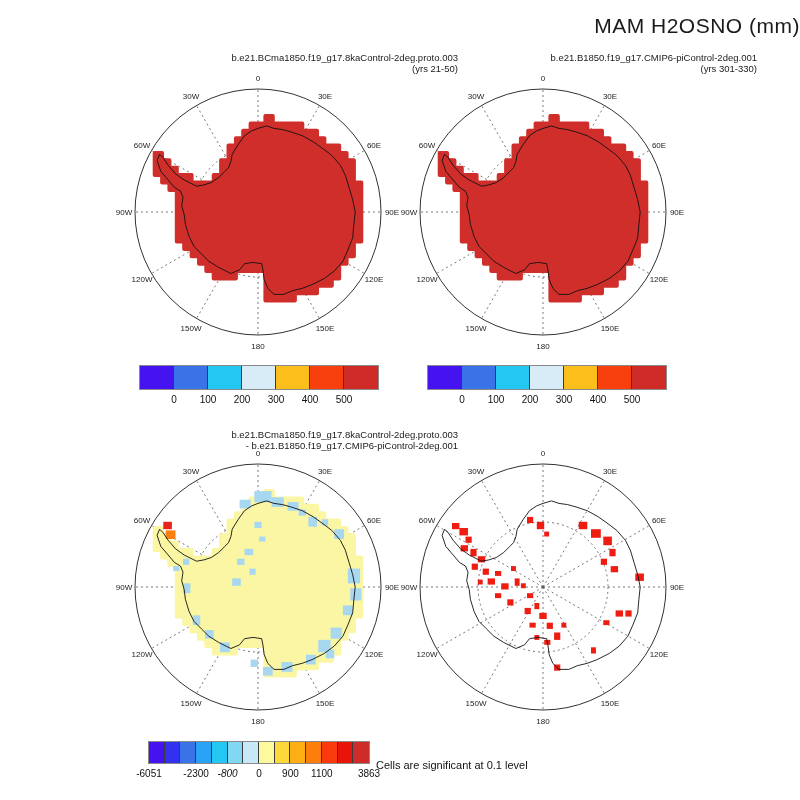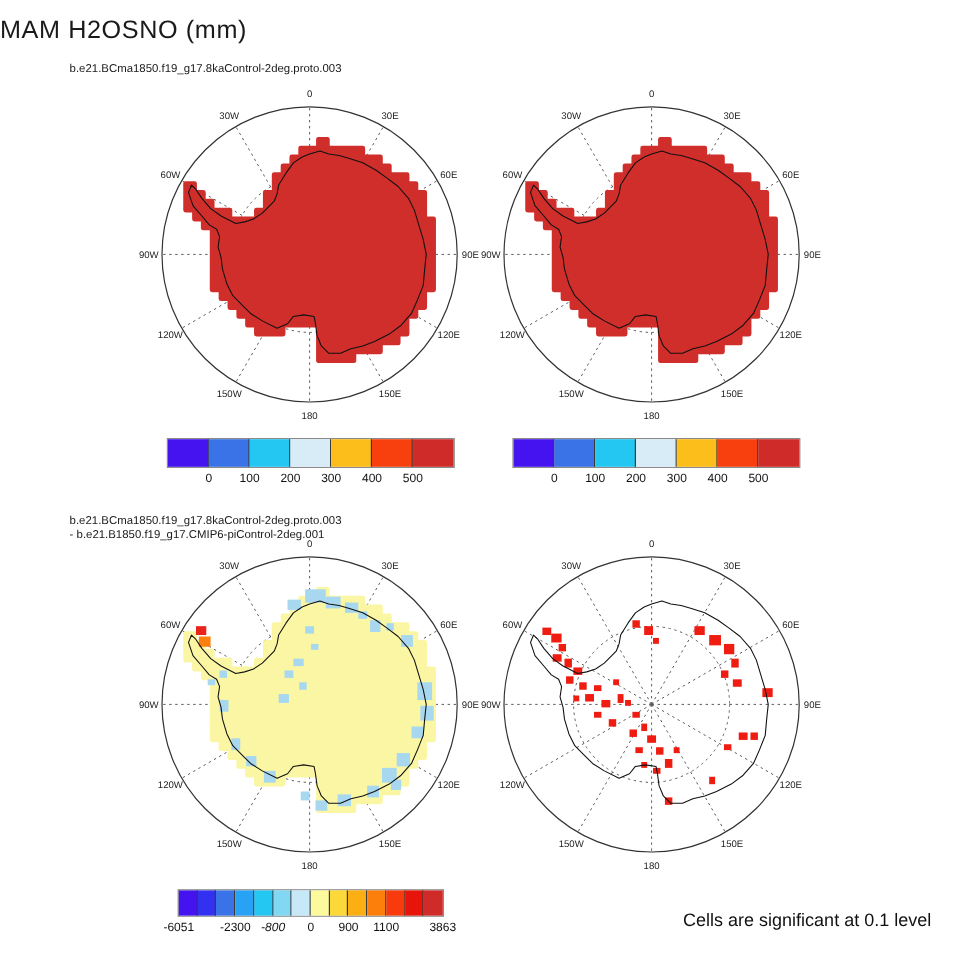--- a/index.html
+++ b/index.html
@@ -1,38 +1,43 @@
 <!DOCTYPE html>
 <html><head>
 <meta charset="utf-8">
 <style>
   html,body{margin:0;padding:0;background:#fff;}
   .page{position:relative;width:800px;height:800px;background:#ffffff;overflow:hidden;
         font-family:"Liberation Sans",sans-serif;color:#1a1a1a;}
-  .main-title{position:absolute;left:0;right:0;top:14px;text-align:left;
+  .main-title{position:absolute;left:0;right:0;top:14px;text-align:right;
               font-size:21px;letter-spacing:0.5px;}
-  .ptitle{position:absolute;width:400px;text-align:left;font-size:9.5px;line-height:11px;}
+  .ptitle{position:absolute;width:400px;text-align:right;font-size:9.5px;line-height:11px;}
   .polar-map{position:absolute;}
   .colorbar{position:absolute;border:1px solid #8a8a8a;box-sizing:content-box;background:#fff;}
   .colorbar .seg{position:absolute;top:0;height:100%;box-sizing:border-box;border-right:1px solid #3a3a3a;}
   .colorbar .seg.last{border-right:none;}
   .cbtick{position:absolute;transform:translateX(-50%);font-size:10px;white-space:nowrap;color:#111;}
-  .caption{position:absolute;width:400px;text-align:right;font-size:15px;color:#111;}
+  .caption{position:absolute;width:400px;text-align:left;font-size:11px;color:#111;}
 </style>
 </head>
 <body>
 
 <div class="page">
 
   <div class="main-title">MAM H2OSNO (mm)</div>
 
   <div class="ptitle" style="left:58px;top:52px">
     <div>b.e21.BCma1850.f19_g17.8kaControl-2deg.proto.003</div>
+    <div>(yrs 21-50)</div>
   </div>
 
+  <div class="ptitle" style="left:357px;top:52px">
+    <div>b.e21.B1850.f19_g17.CMIP6-piControl-2deg.001</div>
+    <div>(yrs 301-330)</div>
+  </div>
 
   <div class="ptitle" style="left:58px;top:429px">
     <div>b.e21.BCma1850.f19_g17.8kaControl-2deg.proto.003</div>
     <div>- b.e21.B1850.f19_g17.CMIP6-piControl-2deg.001</div>
   </div>
 
 
   <svg id="map0" class="polar-map" style="left:108px;top:62px" width="300" height="300" viewBox="-150 -150 300 300">
       <line x1="0" y1="0" x2="0.0" y2="-123.0" stroke="#555555" stroke-width="0.8" stroke-dasharray="2 3"></line>
       <line x1="0" y1="0" x2="61.5" y2="-106.5" stroke="#555555" stroke-width="0.8" stroke-dasharray="2 3"></line>

